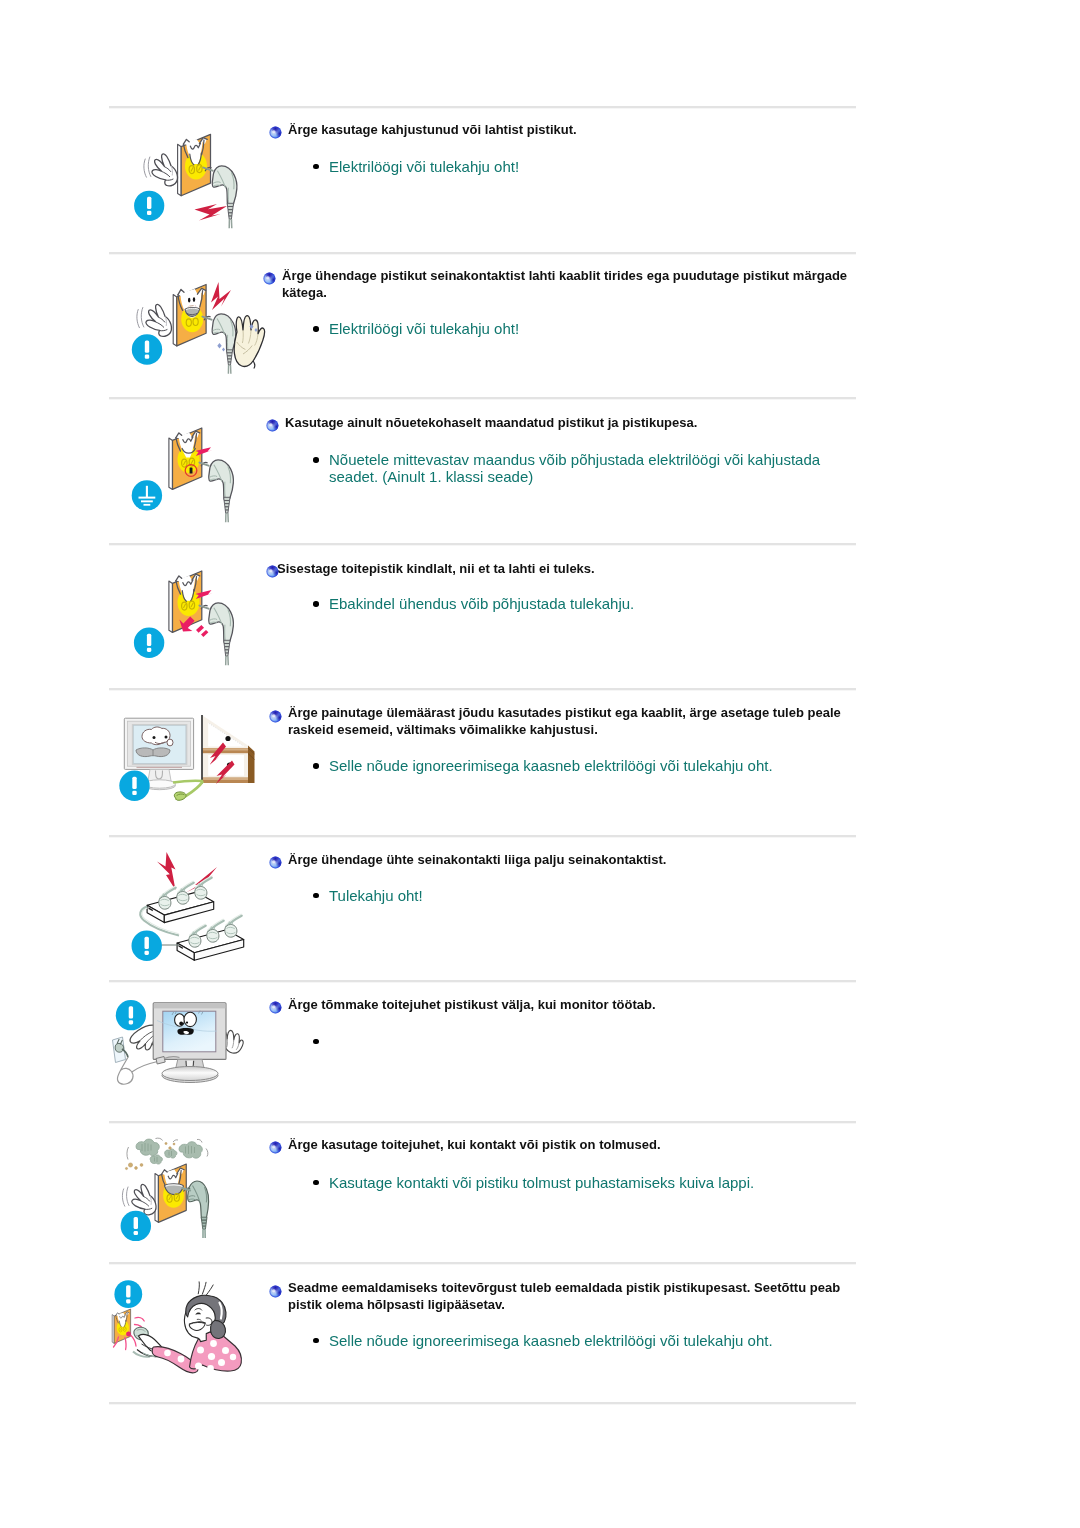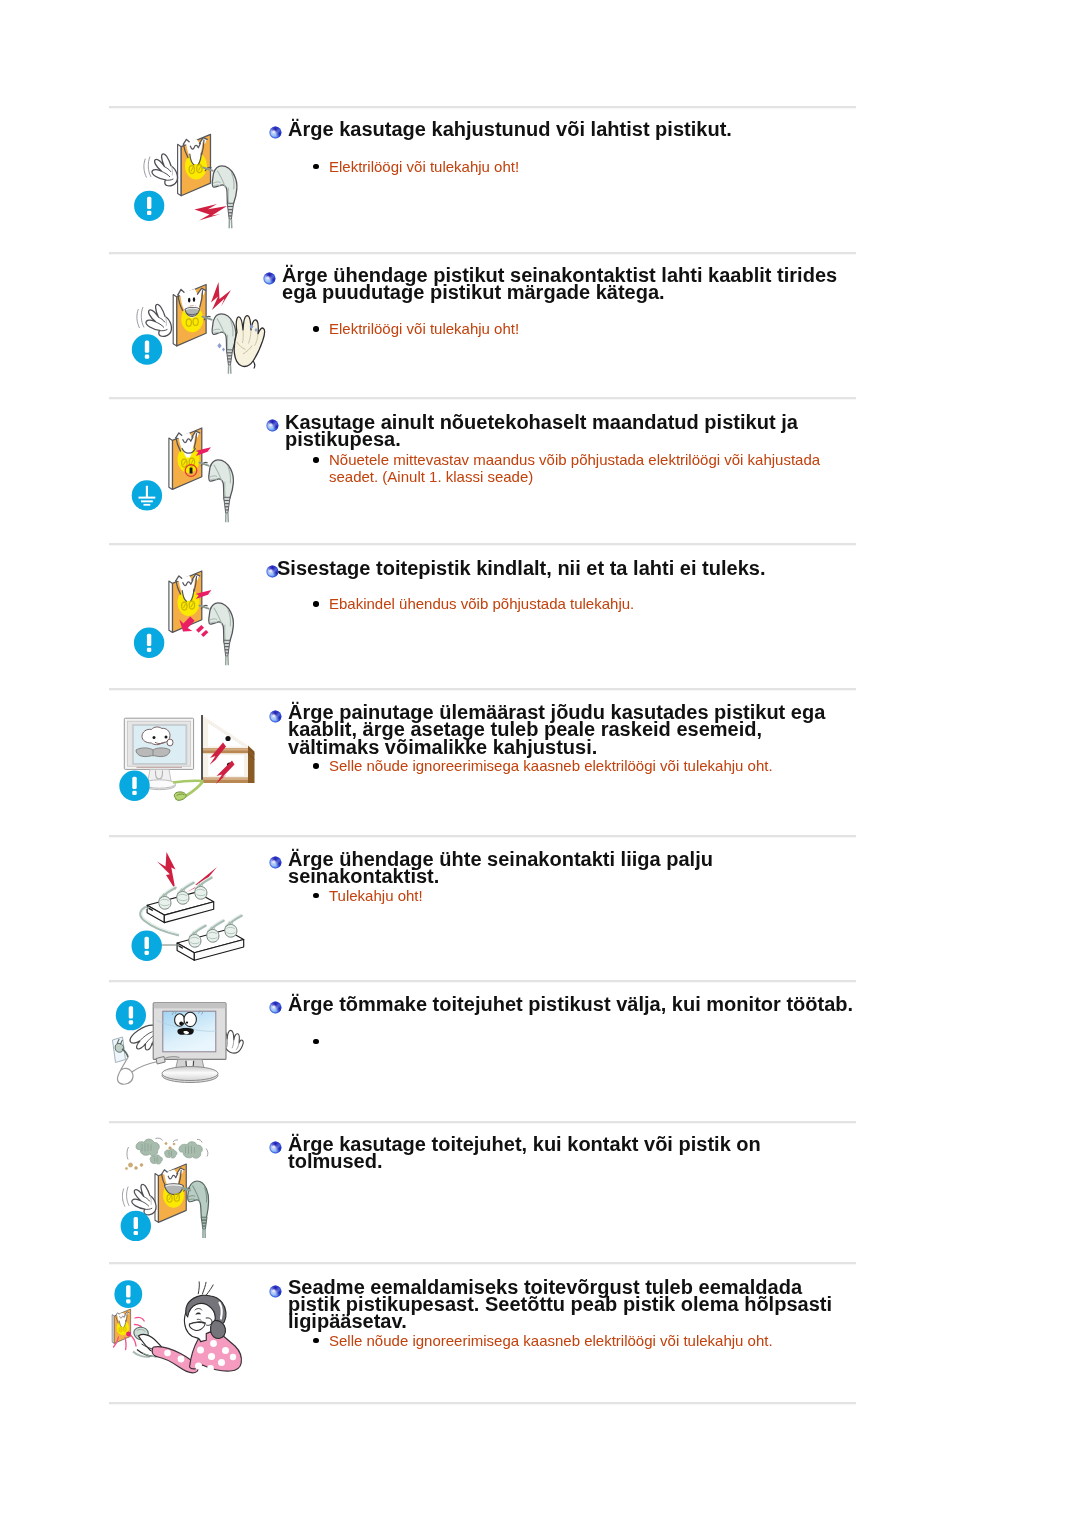--- a/index.html
+++ b/index.html
@@ -4,25 +4,25 @@
 <style>
   html,body{margin:0;padding:0;background:#ffffff;}
   body{width:1080px;height:1528px;font-family:"Liberation Sans",sans-serif;
        -webkit-font-smoothing:antialiased;}
   .page{position:relative;width:1080px;height:1528px;overflow:hidden;background:#fff;}
   .rule{position:absolute;left:109px;width:747px;height:2px;background:#e3e3e3;
         border-bottom:1px solid #f6f6f6;}
   .section{position:absolute;left:109px;width:760px;}
   .art{position:absolute;left:0;top:0;}
   .art svg{display:block;}
-  .head{position:absolute;font-size:20px;font-weight:bold;color:#111;line-height:17.2px;
+  .head{position:absolute;font-size:13px;font-weight:bold;color:#111;line-height:17.2px;
         letter-spacing:0.01px;}
   .orb{position:absolute;width:13px;height:13px;}
   ul.blist{list-style:none;margin:0;padding:0;position:absolute;}
-  ul.blist li{position:relative;padding-left:21px;font-size:15px;color:#c2410c;line-height:17.2px;}
+  ul.blist li{position:relative;padding-left:21px;font-size:15px;color:#0f766e;line-height:17.2px;}
   ul.blist li .dot{position:absolute;left:5px;top:6.2px;width:5.5px;height:5.5px;border-radius:50%;background:#000;}
 </style>
 </head>
 <body>
 
 <div class="page">
 <div class="rule" style="top:106px"></div>
 <div class="rule" style="top:252px"></div>
 <div class="rule" style="top:397px"></div>
 <div class="rule" style="top:543px"></div>
@@ -899,20 +899,21 @@
               <stop offset="100%" stop-color="#1610a8" stop-opacity="0"></stop>
             </radialGradient>
 </defs>
 <circle cx="6.4" cy="6.5" r="6.0" fill="url(#og)"></circle>
 <circle cx="6.4" cy="6.5" r="6.0" fill="url(#og2)"></circle>
 <circle cx="6.4" cy="6.5" r="6.0" fill="url(#og3)"></circle>
 <circle cx="6.4" cy="6.5" r="5.45" fill="none" stroke="#2f36d4" stroke-width="1.1" opacity="0.45"></circle>
 <ellipse cx="4.9" cy="5.7" rx="1.7" ry="1.5" fill="#f0f6ff" opacity="0.78"></ellipse>
         </svg></div>
   <ul class="blist" style="left:199px;top:52.7px;width:531px">
+    <li><span class="dot"></span><span>Kasutage kontakti või pistiku tolmust puhastamiseks kuiva lappi.</span></li>
   </ul>
 </div>
 <div class="section" style="top:1262px">
   <div class="art" style="left:0px;top:5px">
         <svg width="160" height="126" viewBox="0 0 160 126">
 <g transform="translate(3.2,42.0) scale(0.56)">
   <path d="M0.0 10.0 L3.6 12.4 L3.6 61.4 L0.0 59.2 Z" fill="#ffffff" stroke="#56565c" stroke-width="1.15" stroke-linejoin="round"></path>
   <path d="M3.6 12.4 L32.9 0.0 L32.9 48.8 L3.6 61.4 Z" fill="#f5ae45"></path>
   <path d="M3.6 12.4 L32.9 0.0 L32.9 48.8 L3.6 61.4 Z" fill="none" stroke="#56565c" stroke-width="1.25" stroke-linejoin="round"></path>
 </g>

